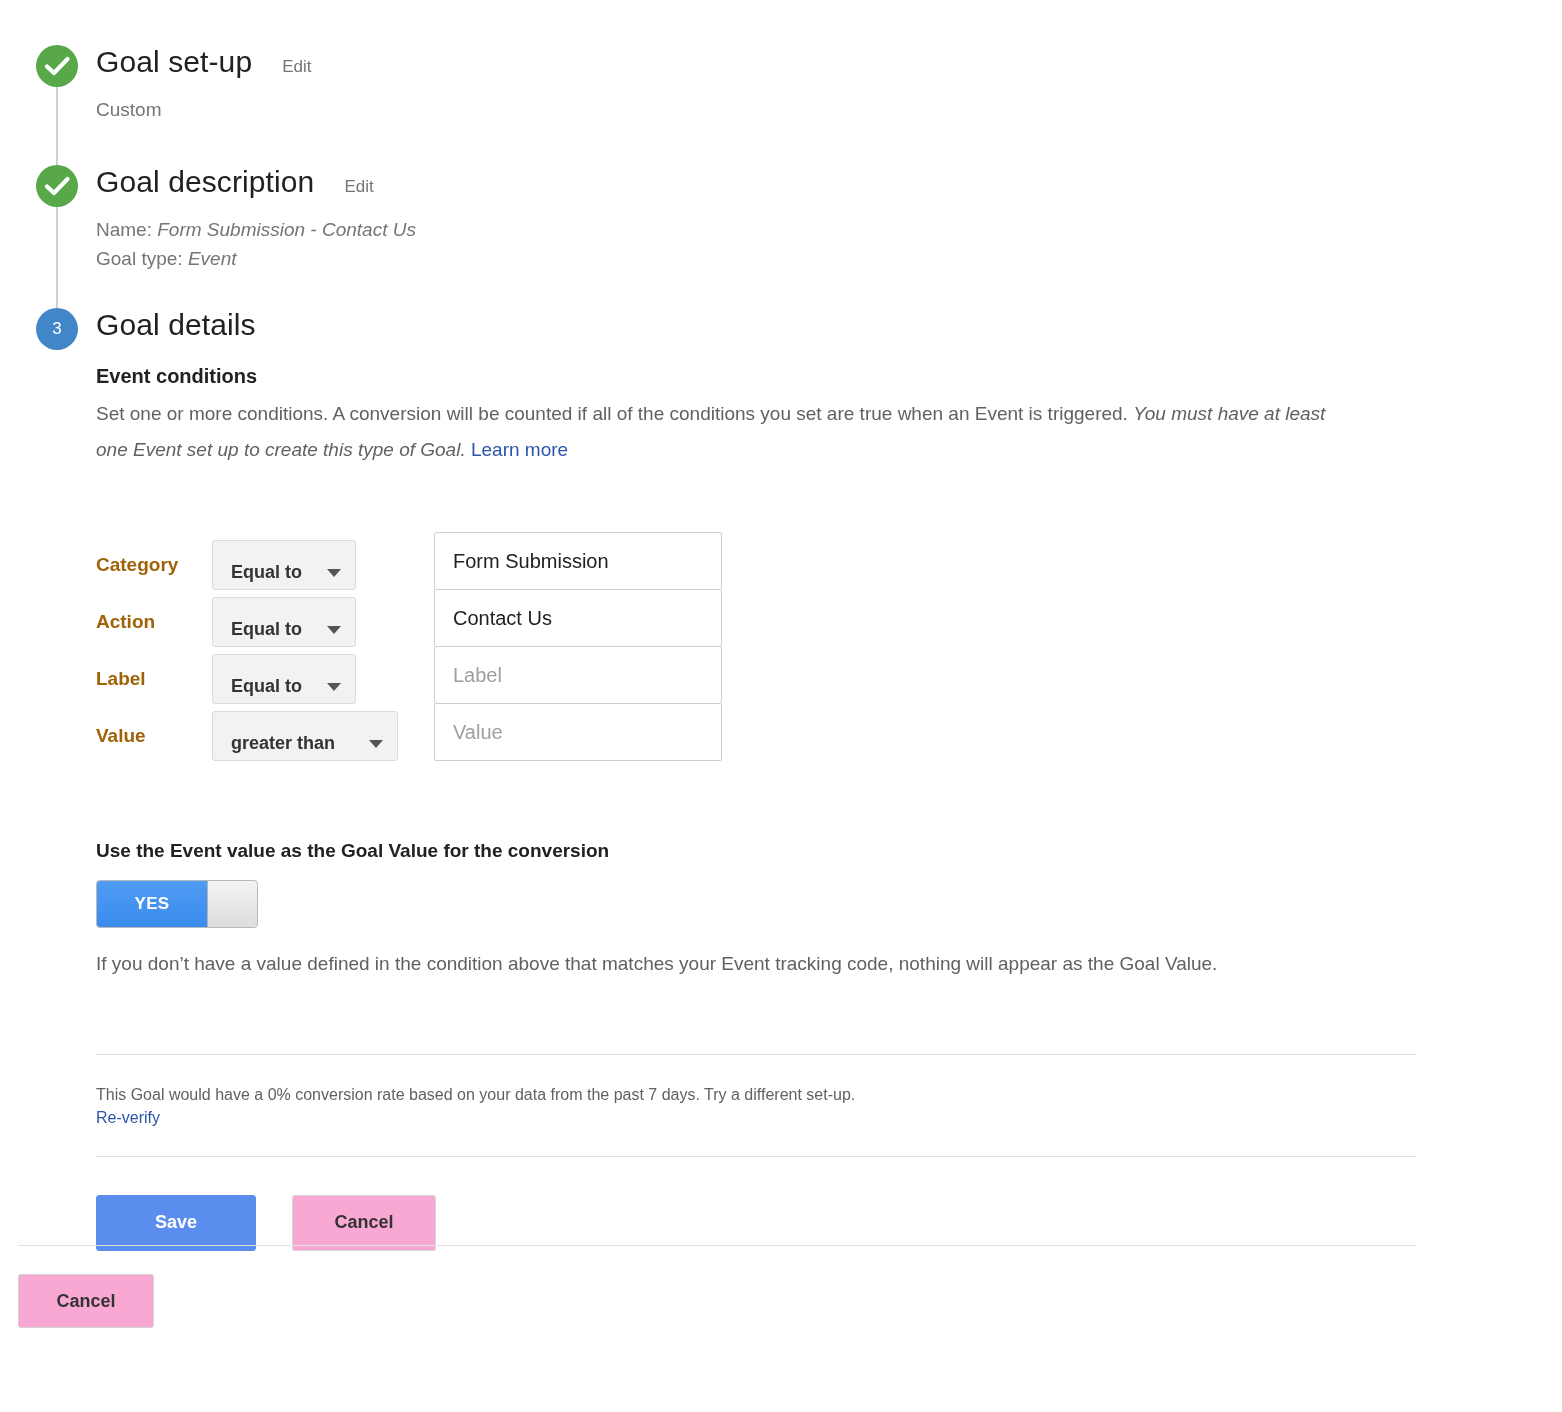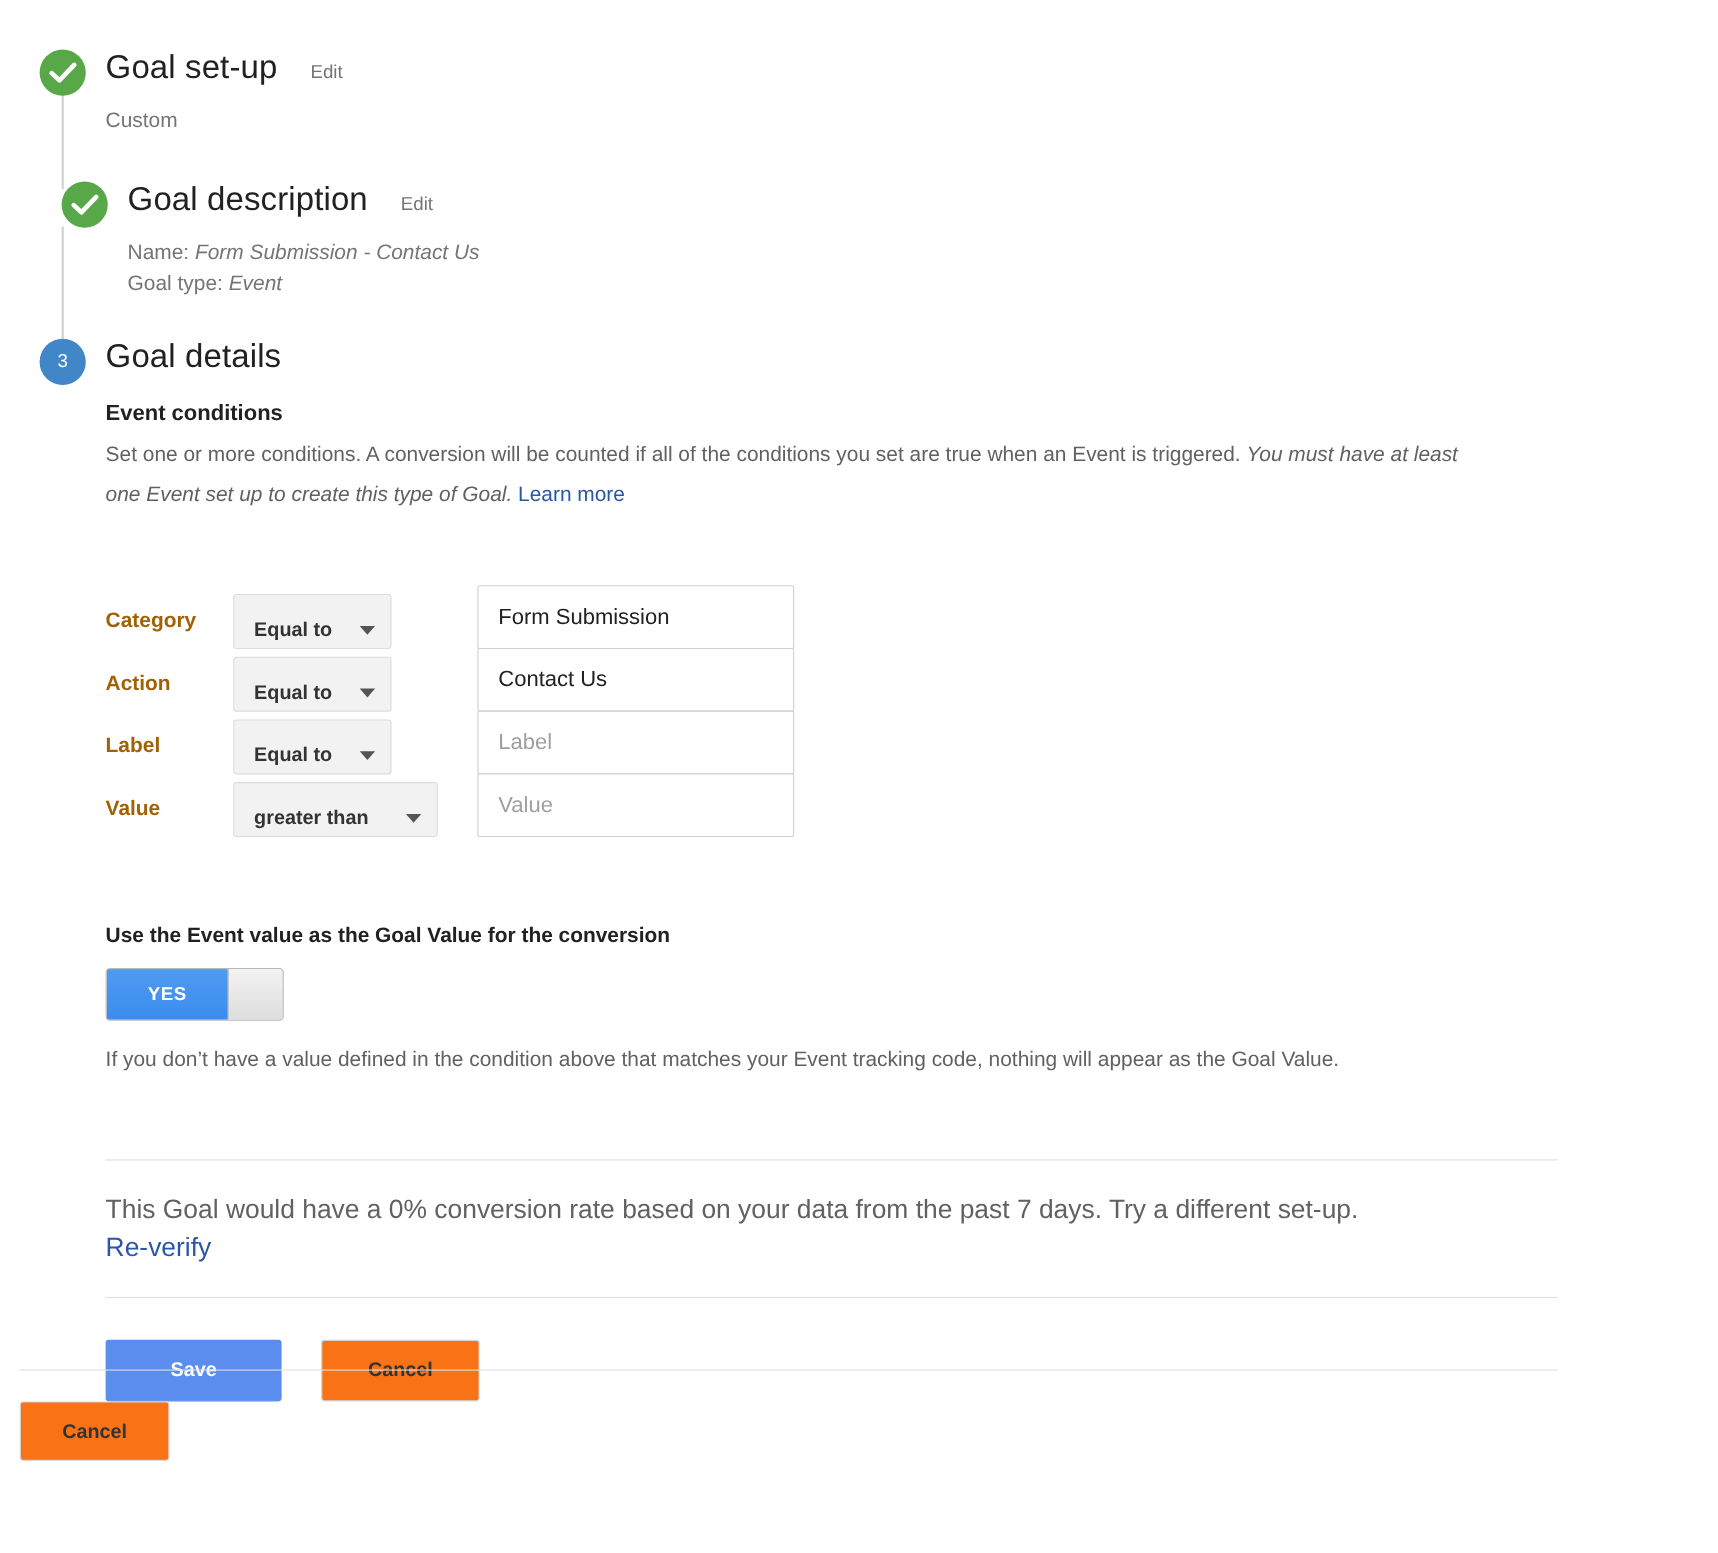--- a/index.html
+++ b/index.html
@@ -86,21 +86,21 @@
   }
   .step-sub {
     font-size: 19px;
     color: #757575;
     margin-top: 9px;
     line-height: 1.5;
   }
   .step-sub .ital { font-style: italic; }
 
   .step-1 { position: absolute; top: 45px; left: 0; }
-  .step-2 { position: absolute; top: 165px; left: 0; margin-left: 20px; }
+  .step-2 { position: absolute; top: 165px; left: 0; }
   .step-3 { position: absolute; top: 308px; left: 0; }
 
   
   .details-body {
     position: absolute;
     left: 96px;
     top: 365px;
     width: 1320px;
   }
   .section-head {
@@ -229,21 +229,21 @@
     margin-top: 18px;
     max-width: 1240px;
   }
   .verify-block {
     margin-top: 72px;
     padding: 28px 0 26px 0;
     border-top: 1px solid #e0e0e0;
     border-bottom: 1px solid #e0e0e0;
   }
   .verify-text {
-    font-size: 24px;
+    font-size: 16px;
     color: #616161;
     line-height: 1.45;
   }
 
   
   .actions {
     margin-top: 38px;
     display: flex;
     align-items: center;
   }
@@ -261,21 +261,21 @@
   .btn-primary {
     width: 160px;
     height: 56px;
     background: #5b8def;
     border: 1px solid #5b8def;
     color: #ffffff;
   }
   .btn-secondary {
     width: 144px;
     height: 56px;
-    background: #f97316;
+    background: #f9a8d4;
     border: 1px solid #d4d4d4;
     color: #333333;
   }
   .actions .btn-secondary { margin-left: 36px; }
 
   .footer-divider {
     position: absolute;
     left: 18px;
     top: 1245px;
     width: 1398px;

